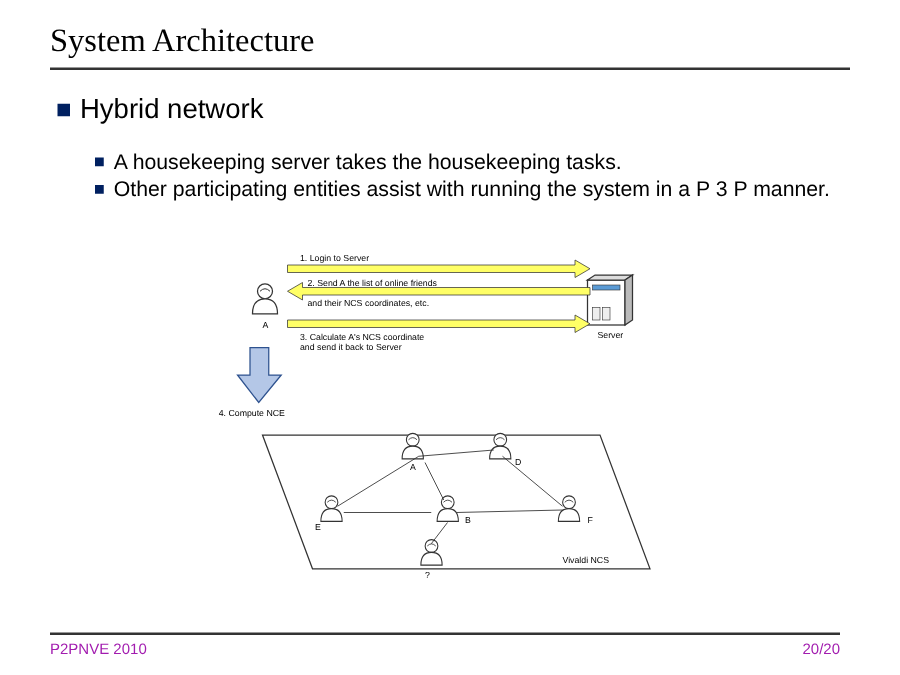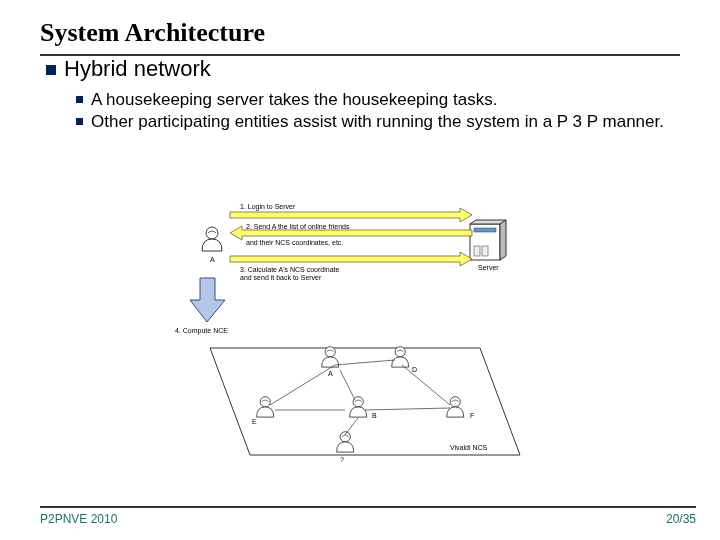--- a/index.html
+++ b/index.html
@@ -11,29 +11,30 @@
     position: relative;
     overflow: hidden;
   }
   .slide {
     padding: 18px 40px 10px 40px;
     height: 100%;
     position: relative;
   }
   .title {
     font-size: 26px;
-    font-weight: bold;
+    font-weight: normal;
     font-family: "Times New Roman", serif;
     padding-bottom: 6px;
     border-bottom: 2px solid #333;
+    margin-bottom: 18px;
   }
   .bullets { margin-left: 6px; }
   .b1 {
     font-size: 22px;
-    margin-bottom: 8px;
+    margin-bottom: 20px;
   }
   .b2 {
     font-size: 17px;
     margin-left: 30px;
     margin-bottom: 2px;
   }
   .sq {
     display: inline-block;
     width: 10px;
     height: 10px;
@@ -69,27 +70,27 @@
   }
   .label-text {
     font-size: 7px;
     font-family: Arial, sans-serif;
     fill: #000;
   }
   .footer {
     position: absolute;
     bottom: 14px;
     left: 40px;
-    right: 24px;
+    right: 48px;
     border-top: 2px solid #333;
     padding-top: 4px;
     display: flex;
     justify-content: space-between;
     font-size: 12px;
-    color: #0f766e;
+    color: #a21caf;
   }
 </style>
 </head>
 <body>
 
 <div class="slide">
   <div class="title">System Architecture</div>
 
   <div class="bullets">
     <div class="b1">
@@ -192,15 +193,15 @@
         <line x1="95" y1="210" x2="165" y2="210"></line>
         <line x1="178" y1="218" x2="165" y2="235"></line>
       </g>
 
       <text class="label-text" x="270" y="250">Vivaldi NCS</text>
     </svg>
   </div>
 
   <div class="footer">
     <div>P2PNVE 2010</div>
-    <div>20/35</div>
+    <div>20/20</div>
   </div>
 </div>
 
 </body></html>

